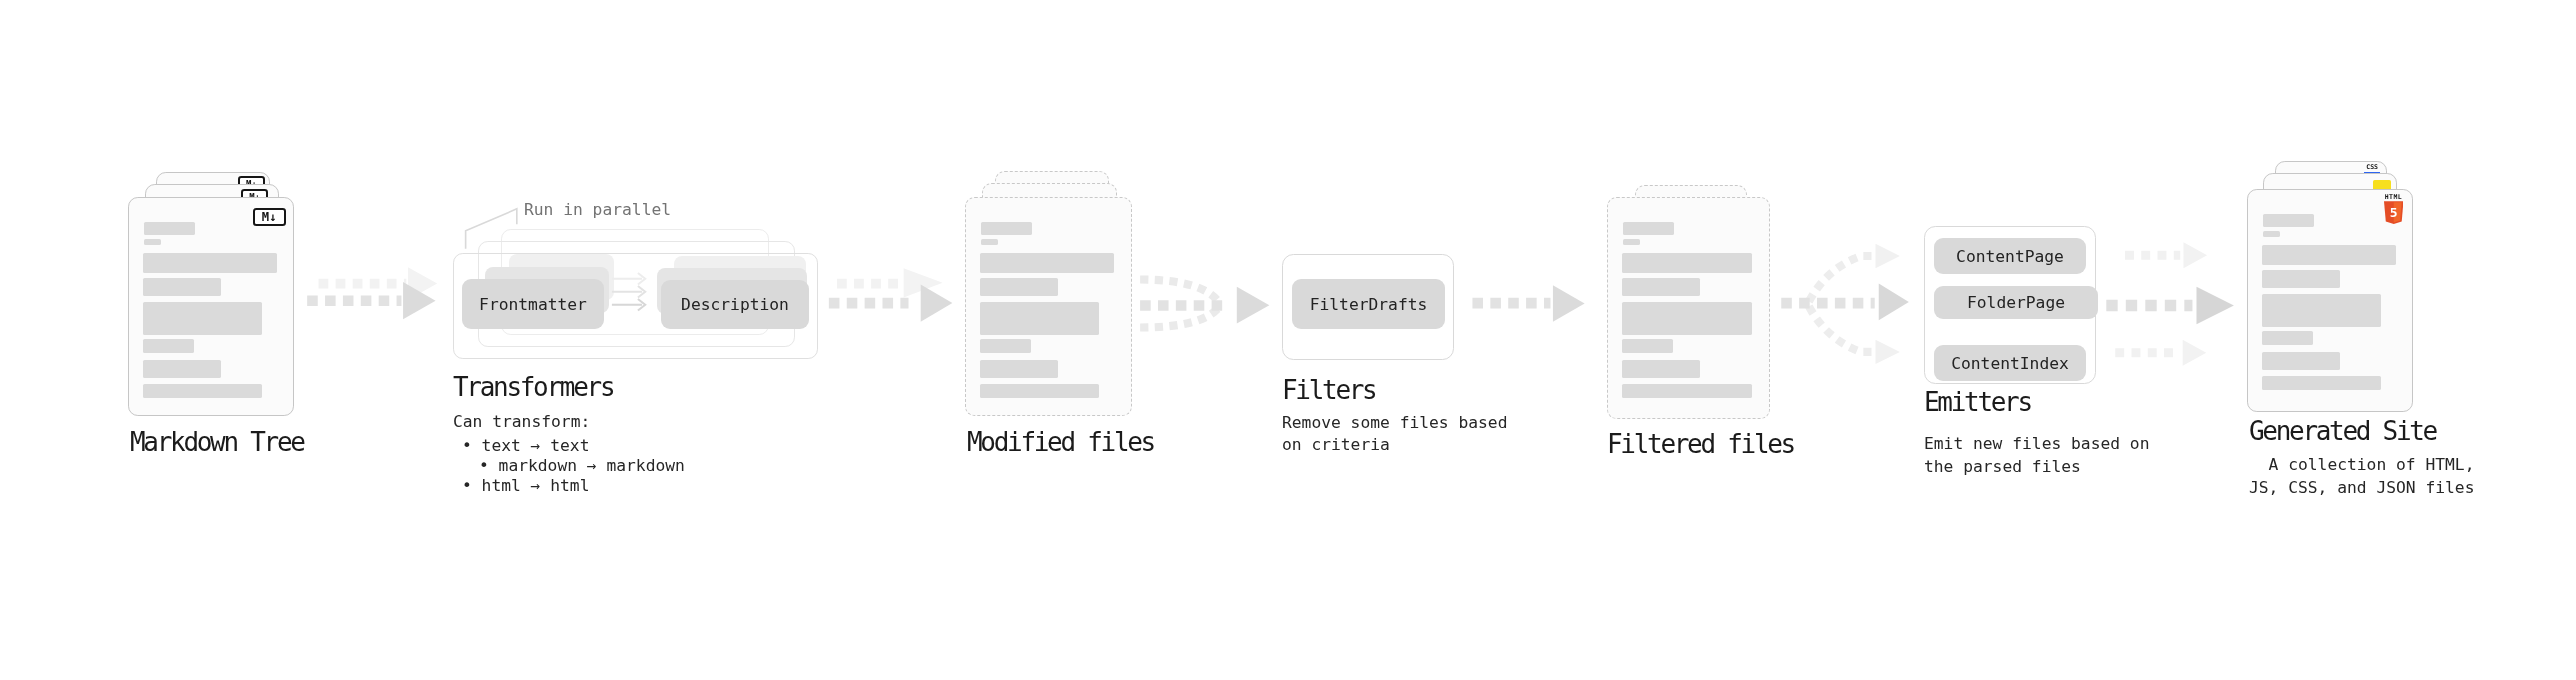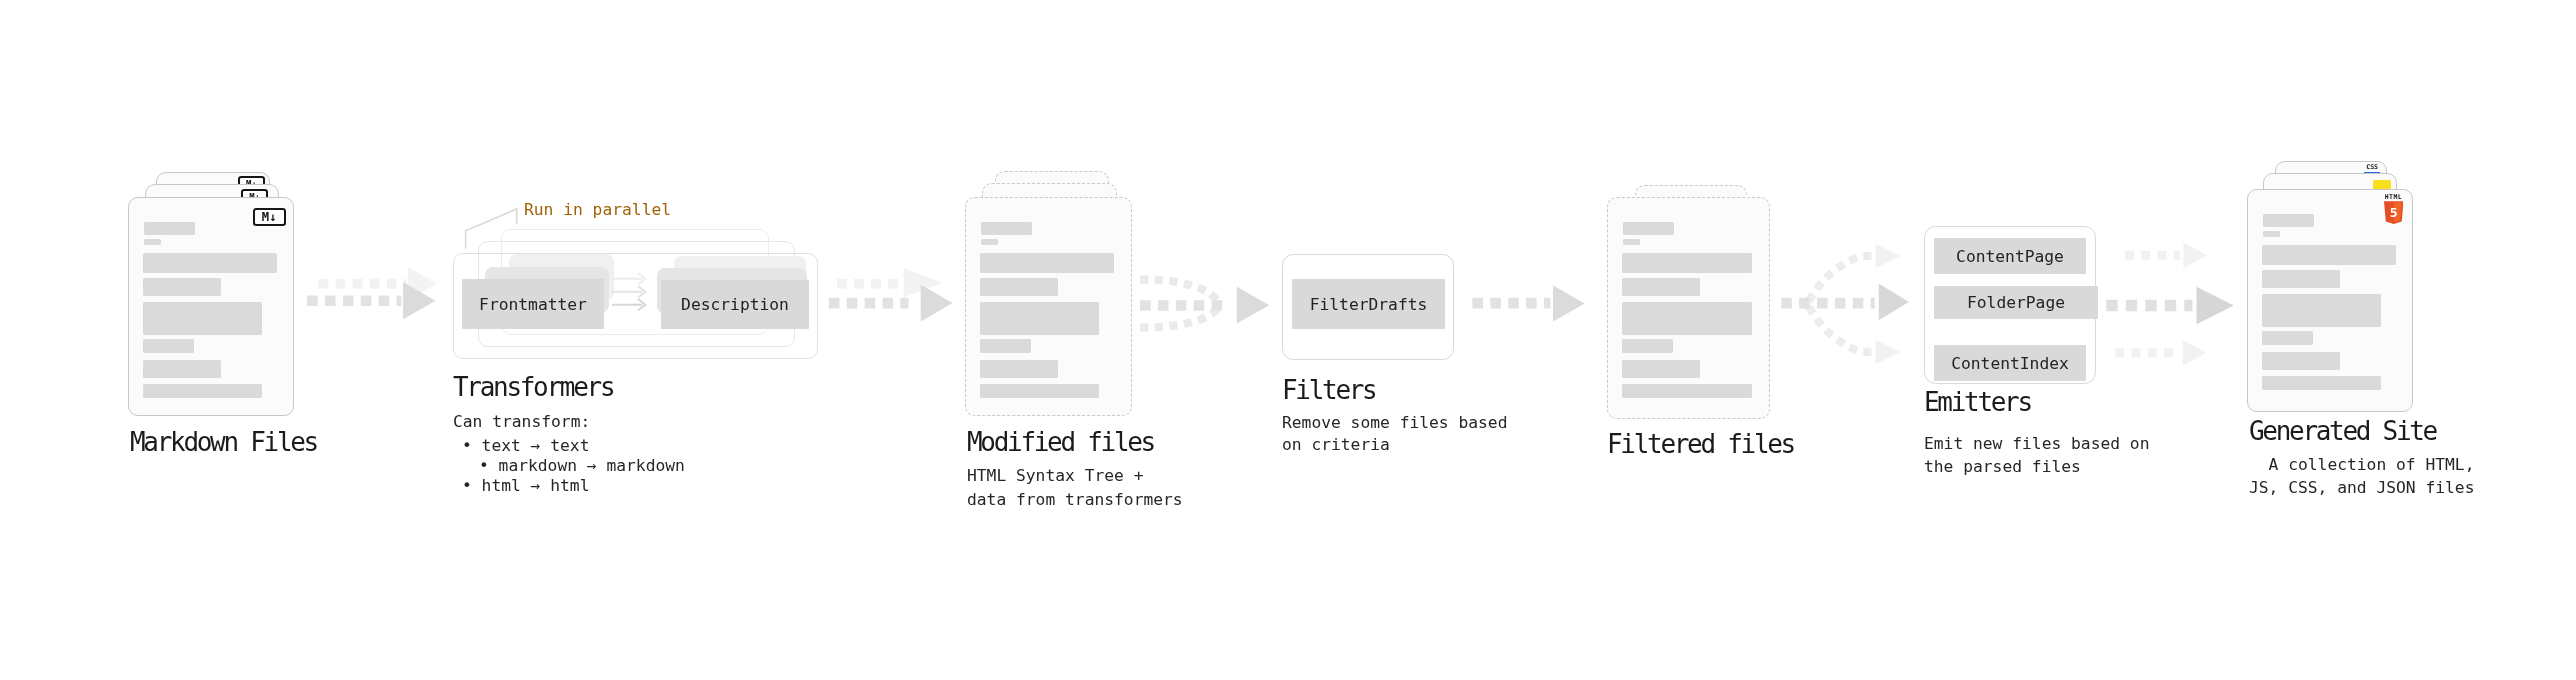--- a/index.html
+++ b/index.html
@@ -30,33 +30,33 @@
   
   .badge-md { position:absolute; background:#ffffff; border:2.4px solid #161616; border-radius:3.3px;
     display:flex; align-items:center; justify-content:center; font-weight:bold; color:#161616; box-sizing:border-box; }
   .badge-lg { width:33px; height:18.7px; font-size:12.2px; right:7.3px; top:9.8px; }
   .badge-sm { width:27px; height:16.3px; font-size:9px; border-width:2px; }
 
   
   .lbox { position:absolute; border:1.6px solid #e0e0e0; border-radius:9.8px; box-sizing:border-box; background:transparent; }
 
   
-  .btn { position:absolute; background:#d9d9d9; border-radius:1px; display:flex; align-items:center;
+  .btn { position:absolute; background:#d9d9d9; border-radius:9px; display:flex; align-items:center;
     justify-content:center; font-size:16.3px; color:#232323; box-sizing:border-box; white-space:nowrap; }
   .ghost { position:absolute; border-radius:8.1px; }
   .g1 { background:#e5e5e5; }
   .g2 { background:#f0f0f0; }
 
   
   .node-card { position:absolute; background:#ffffff; border:1.6px solid #d9d9d9; border-radius:11.4px; box-sizing:border-box; }
 
   
   .title { position:absolute; font-size:26px; letter-spacing:-2.3px; color:#1b1b1b; white-space:nowrap; line-height:28px; }
   .desc  { position:absolute; font-size:16.3px; color:#262626; white-space:pre-line; }
-  .annotation { position:absolute; font-size:16.3px; color:#a16207; white-space:nowrap;text-align:right; }
+  .annotation { position:absolute; font-size:16.3px; color:#737373; white-space:nowrap;text-align:right; }
 
   
   .css-badge { position:absolute; right:4.9px; top:2.4px; width:18px; text-align:center; }
   .css-word { font-size:6.5px; line-height:6.5px; font-weight:bold; color:#111; letter-spacing:0; }
   .css-bar { width:16.3px; height:3.3px; background:#2e65f0; margin:0.8px auto 0 auto; }
   .js-badge { position:absolute; right:4.9px; top:5.7px; width:18px; height:14.6px; background:#f7df1e; border-radius:1.6px; }
   .html5-logo { position:absolute; right:8.1px; top:4.1px; width:21px; text-align:center; }
   .html5-word { font-size:6.5px; line-height:7.3px; font-weight:bold; color:#111; letter-spacing:0.4px; }
 
   svg.overlay { position:absolute; left:0; top:0; pointer-events:none; }
@@ -77,21 +77,21 @@
       <div class="badge-md badge-lg">M↓</div>
       <i class="bar b1"></i>
       <i class="bar b2"></i>
       <i class="bar b3"></i>
       <i class="bar b4"></i>
       <i class="bar b5"></i>
       <i class="bar b6"></i>
       <i class="bar b7"></i>
       <i class="bar b8"></i>
     </div>
-    <div class="title" style="left:130px;top:428px;">Markdown Files</div>
+    <div class="title" style="left:130px;top:428px;">Markdown Tree</div>
   </div>
 
   <div class="stage">
     <div class="annotation" style="left:524px;top:200px;">Run in parallel</div>
 
     <div class="lbox" style="left:501px;top:229px;width:268px;height:106px;border-color:#ececec;"></div>
     <div class="lbox" style="left:478px;top:241px;width:317px;height:106px;border-color:#e6e6e6;"></div>
     <div class="lbox" style="left:453px;top:253px;width:365px;height:106px;border-color:#dfdfdf;"></div>
 
     <div class="ghost g2" style="left:509px;top:254px;width:105px;height:46px;"></div>
@@ -116,22 +116,20 @@
       <i class="bar b1"></i>
       <i class="bar b2"></i>
       <i class="bar b3"></i>
       <i class="bar b4"></i>
       <i class="bar b5"></i>
       <i class="bar b6"></i>
       <i class="bar b7"></i>
       <i class="bar b8"></i>
     </div>
     <div class="title" style="left:967px;top:428px;">Modified files</div>
-    <div class="desc" style="left:967px;top:464px;line-height:24.4px;">HTML Syntax Tree +
-data from transformers</div>
   </div>
 
   <div class="stage">
     <div class="node-card" style="left:1282px;top:254px;width:172px;height:106px;"></div>
     <div class="btn" style="left:1292px;top:279px;width:153px;height:50px;">FilterDrafts</div>
     <div class="title" style="left:1282px;top:376px;">Filters</div>
     <div class="desc" style="left:1282px;top:412px;line-height:22px;">Remove some files based
 on criteria</div>
   </div>
 

